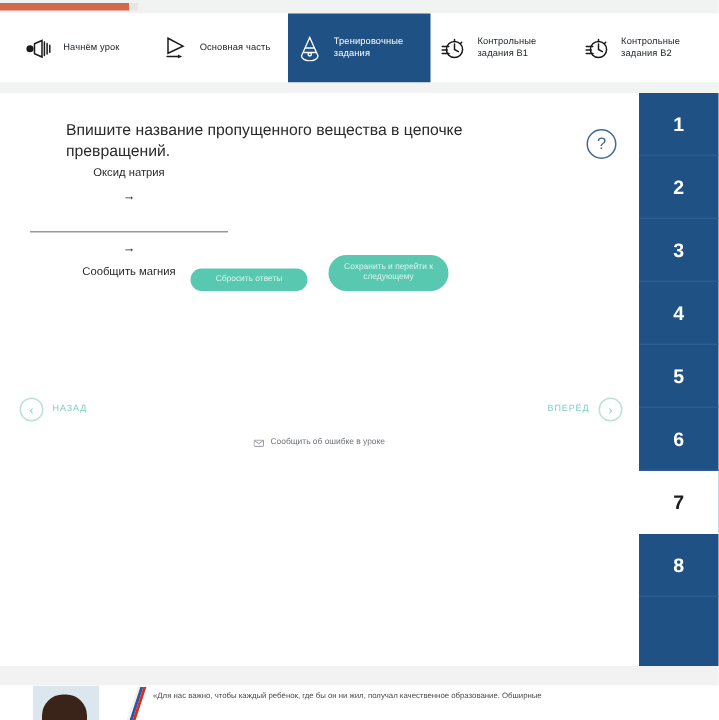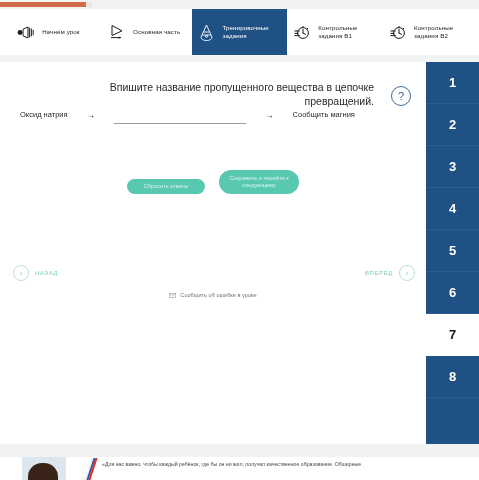--- a/index.html
+++ b/index.html
@@ -89,21 +89,21 @@
     top: 62px; left: 0;
     width: 426px;
     height: 382px;
     background: #ffffff;
   }
 
   .task-title {
     position: absolute;
     top: 18px; left: 44px;
     width: 330px;
-    text-align: right;
+    text-align: left;
     font-size: 10.5px;
     color: #2a2a2a;
     line-height: 14px;
   }
 
   .help-btn {
     position: absolute;
     top: 24px; left: 391px;
     width: 20px; height: 20px;
     border: 1.2px solid #3f6896;
@@ -115,25 +115,26 @@
     justify-content: center;
     cursor: pointer;
     box-sizing: border-box;
   }
 
   
   .equation {
     position: absolute;
     top: 48px; left: 20px;
     display: flex;
-    align-items: flex-start;
-    gap: 19px;
+    align-items: center;
+    gap: 5px;
     font-size: 7.5px;
     color: #2a2a2a;
     white-space: nowrap;
+    flex-direction: column;
   }
   .eq-term { padding-bottom: 1px; }
   .eq-arrow { padding-bottom: 1px; font-size: 8.5px; }
   .answer-input {
     width: 128px;
     height: 12px;
     border: none;
     border-bottom: 1px solid #9a9a9a;
     outline: none;
     background: transparent;

